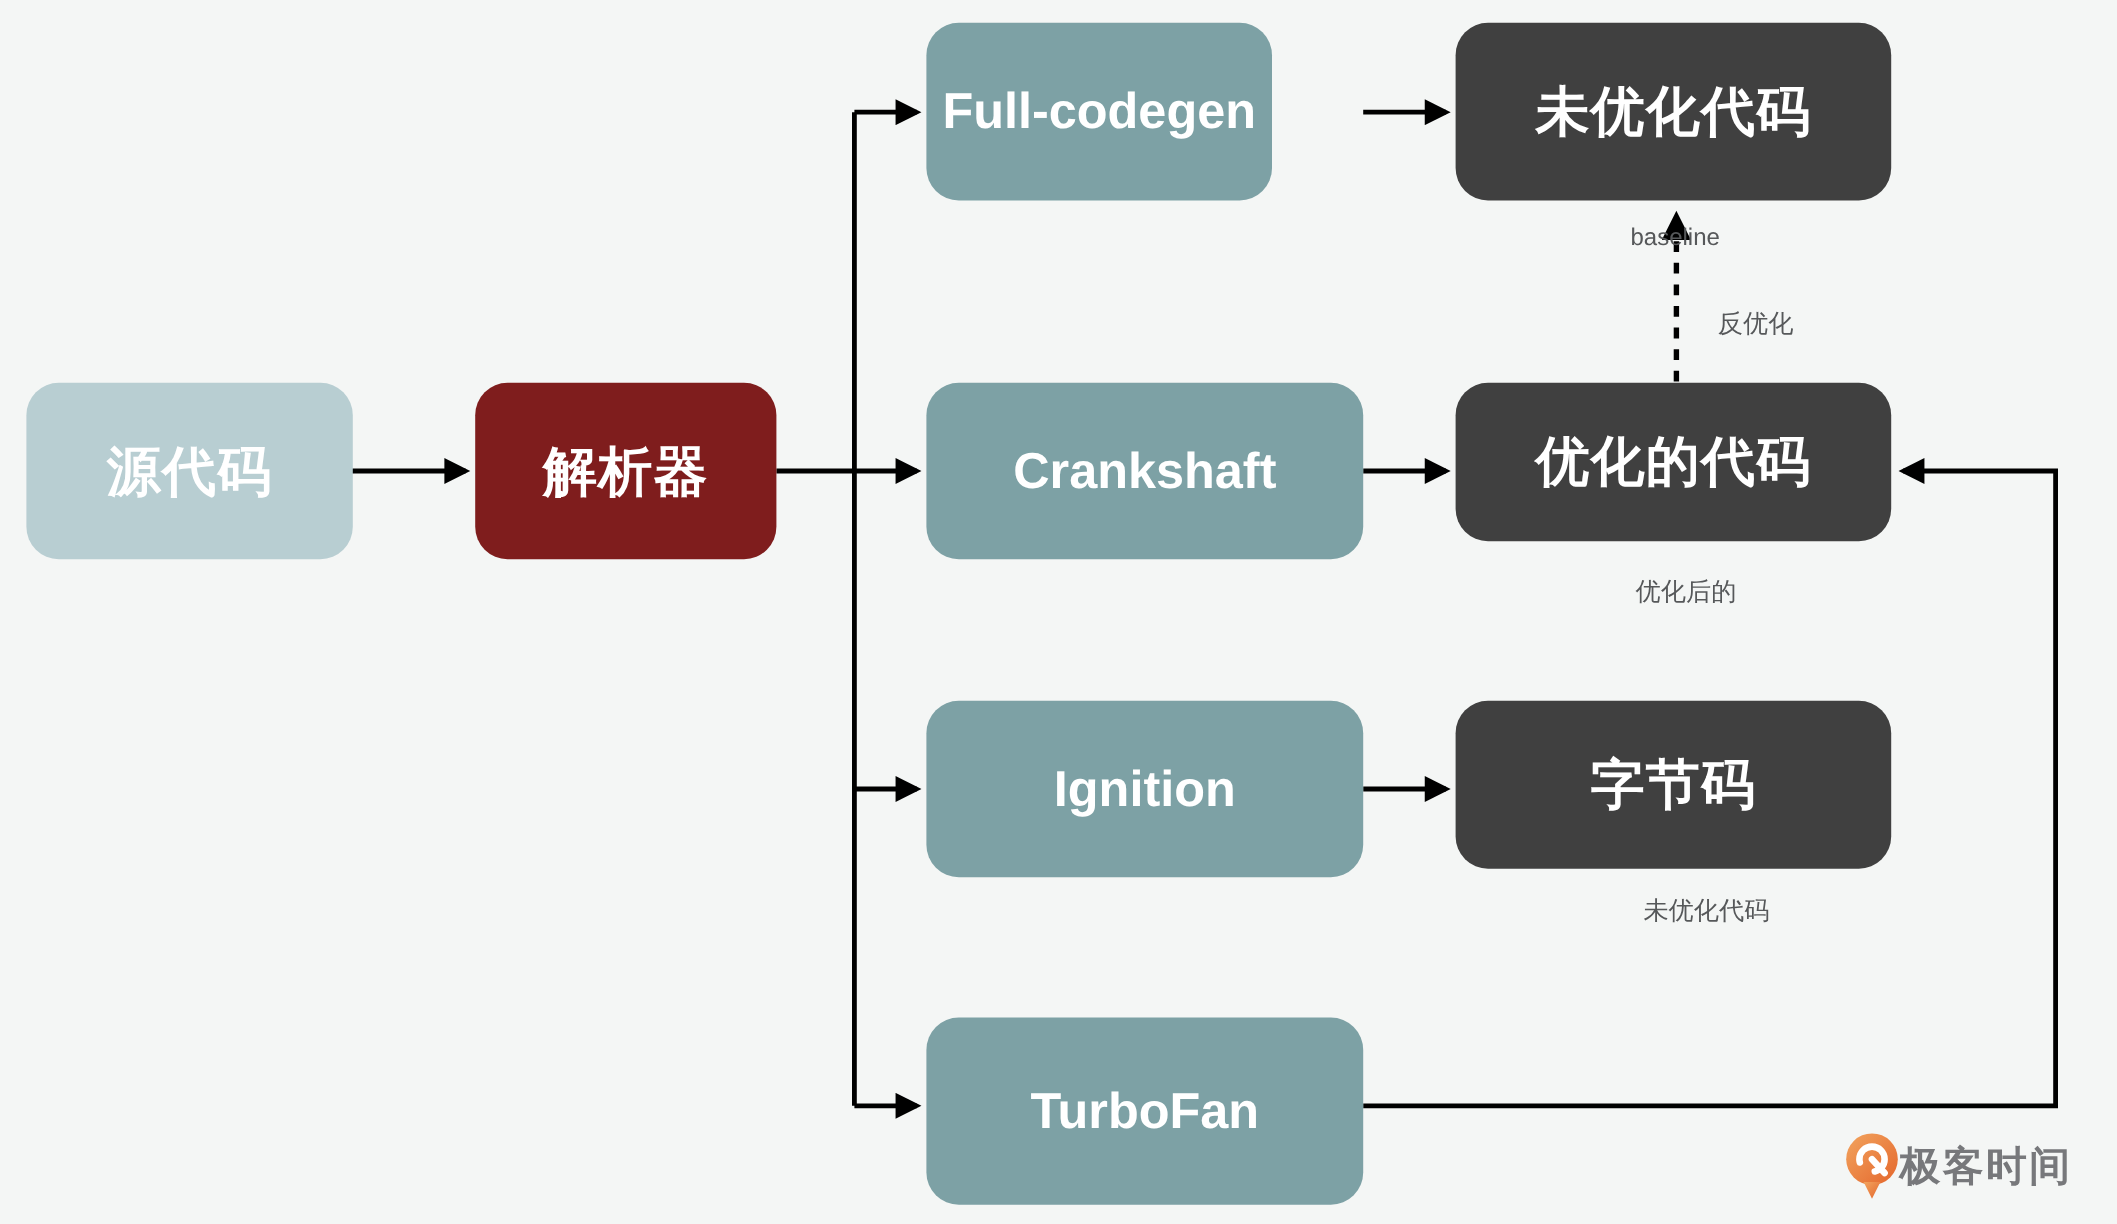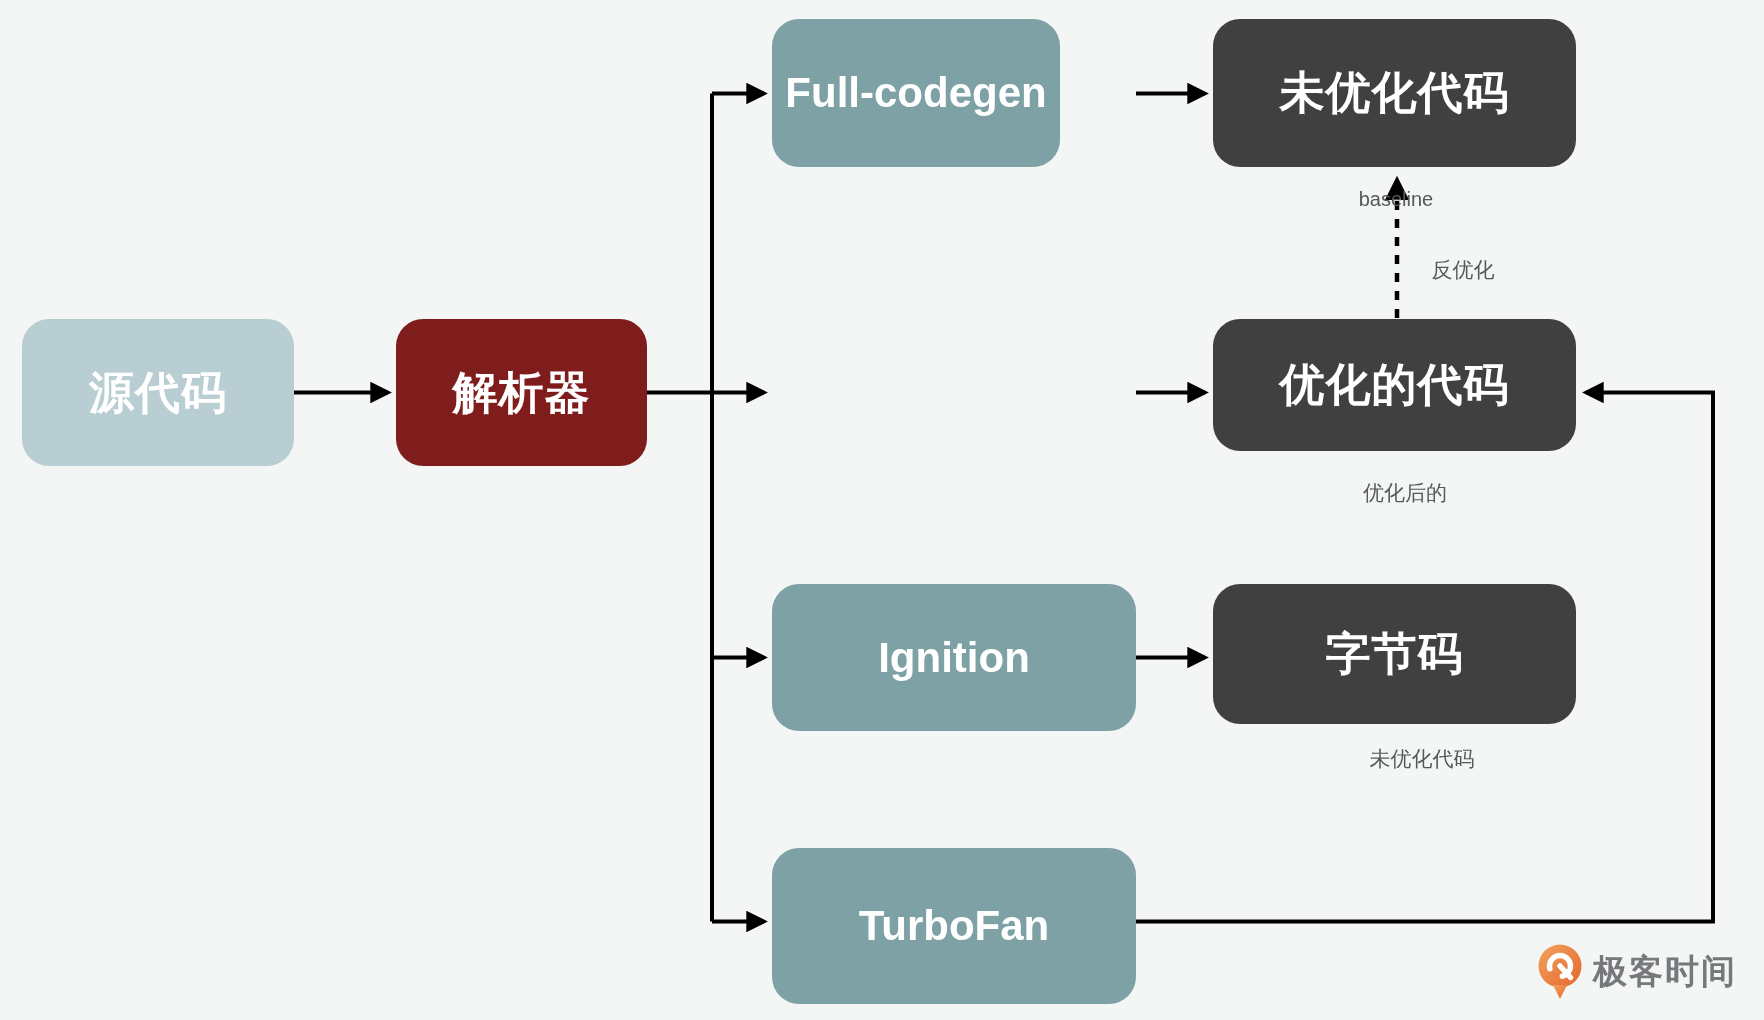--- a/index.html
+++ b/index.html
@@ -32,21 +32,21 @@
   .node.output{background:#404040;}
   .anno{
     position:absolute;
     transform:translate(-50%,-50%);
     color:#56585a;font-size:21px;white-space:nowrap;
     z-index:3;
   }
   .anno.latin{font-size:20px;}
   .logo{
     position:absolute;left:1537px;top:944px;
-    display:flex;align-items:center;gap:10px;z-index:3;
+    display:flex;align-items:center;z-index:3;
   }
   .logo-text{
     color:#77787b;font-size:34px;font-weight:bold;
     letter-spacing:2px;white-space:nowrap;
   }
 </style>
 </head>
 <body>
 
 <div class="canvas">
@@ -88,20 +88,23 @@
   </div>
 
   <div class="node cjk parser" style="left:396px;top:319px;width:251px;height:147px;">
     <span>解析器</span>
   </div>
 
   <div class="node latin engine" style="left:772px;top:19px;width:288px;height:148px;">
     <span>Full-codegen</span>
   </div>
 
+  <div class="node latin engine" style="left:772px;top:319px;width:364px;height:147px;">
+    <span>Crankshaft</span>
+  </div>
 
   <div class="node latin engine" style="left:772px;top:584px;width:364px;height:147px;">
     <span>Ignition</span>
   </div>
 
   <div class="node latin engine" style="left:772px;top:848px;width:364px;height:156px;">
     <span>TurboFan</span>
   </div>
 
   <div class="node cjk output" style="left:1213px;top:19px;width:363px;height:148px;">

